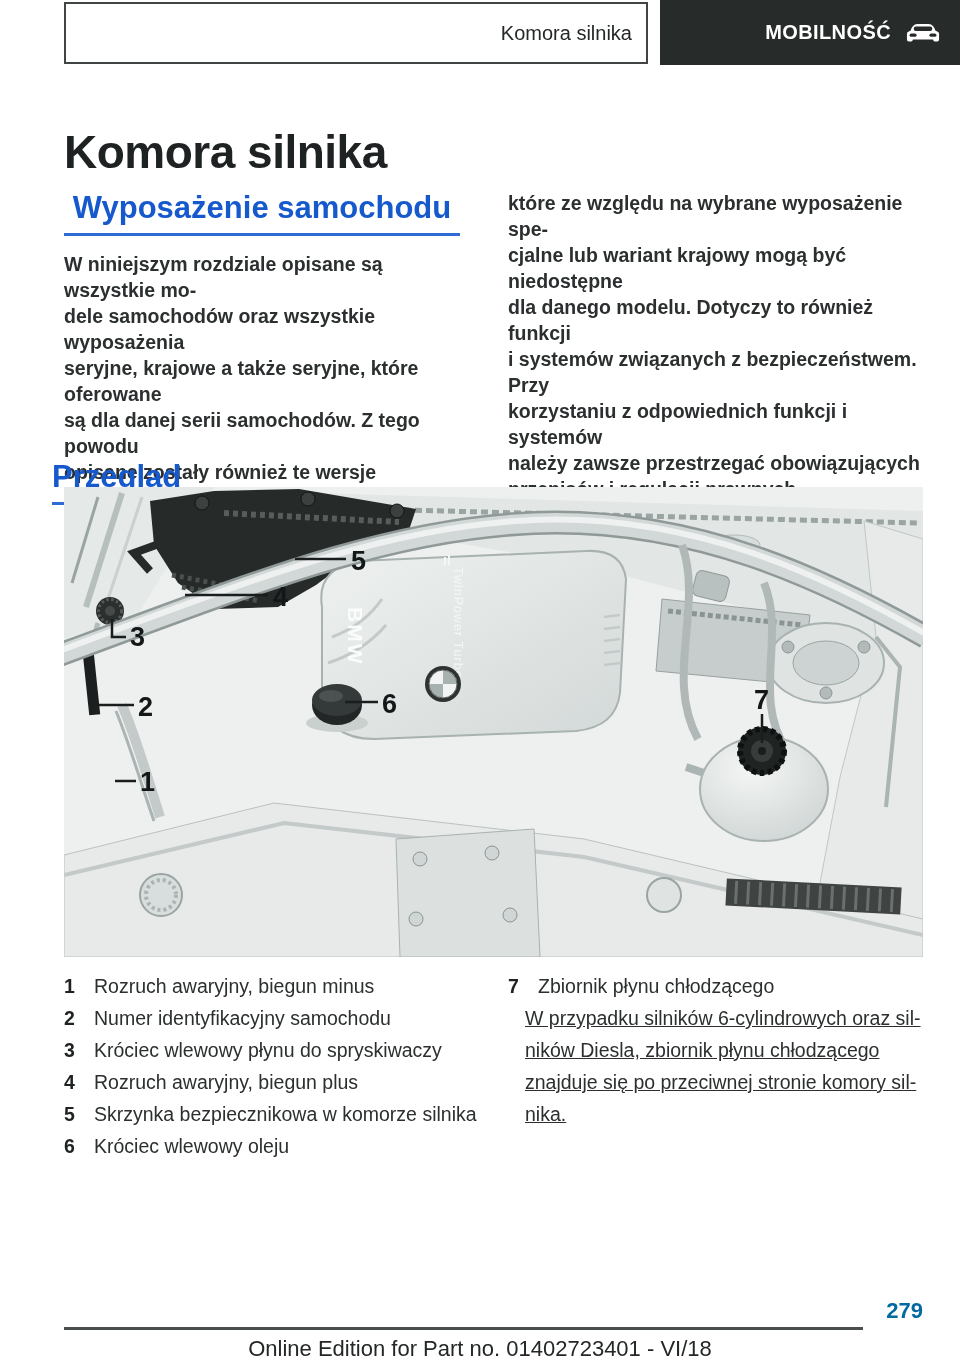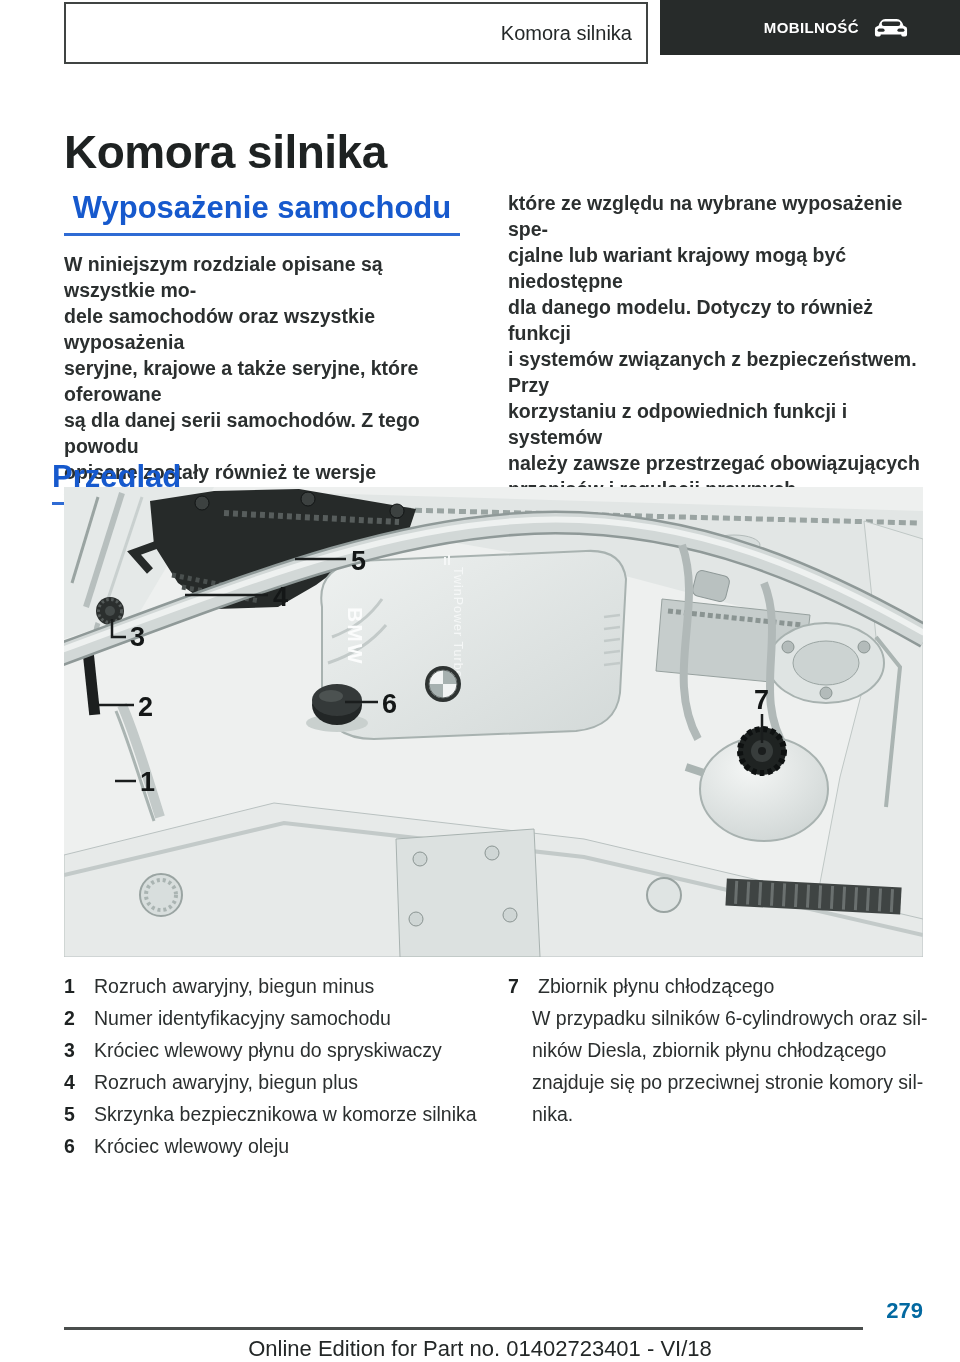--- a/index.html
+++ b/index.html
@@ -9,24 +9,24 @@
     -webkit-font-smoothing:antialiased;
   }
   
   .breadcrumb-box{
     position:absolute;left:64px;top:2px;width:584px;height:62px;
     border:2px solid #404443;background:#fff;box-sizing:border-box;
     display:flex;align-items:center;justify-content:flex-end;
     padding-right:14px;font-size:20px;color:#242828;
   }
   .chapter-tab{
-    position:absolute;left:660px;top:0;width:300px;height:55px;
+    position:absolute;left:660px;top:0;width:300px;height:65px;
     background:#272b2a;color:#fff;box-sizing:border-box;
     display:flex;align-items:center;justify-content:flex-end;
-    padding-right:52px;gap:15px;font-weight:bold;font-size:15px;letter-spacing:.4px;
+    padding-right:20px;gap:15px;font-weight:bold;font-size:20px;letter-spacing:.4px;
   }
   .car-icon svg{display:block;}
   
   .page-title{
     position:absolute;left:64px;top:96px;font-size:46px;font-weight:bold;
     color:#1e2222;letter-spacing:-.5px;line-height:1.1;
   }
   .section-heading{
     position:absolute;color:#1659cd;font-weight:bold;font-size:31px;
     line-height:34px;padding-bottom:8px;border-bottom:3px solid #2f6bd4;
@@ -42,21 +42,21 @@
   #equip-left{left:64px;top:251px;width:412px;}
   #equip-right{left:508px;top:190px;width:430px;}
   
   .engine-figure{position:absolute;left:64px;top:487px;width:859px;height:470px;}
   
   .legend{position:absolute;font-size:19.5px;color:#2b2f2f;}
   #legend-left{left:64px;top:970px;width:414px;}
   #legend-right{left:508px;top:970px;width:432px;}
   .legend-row{display:flex;line-height:32px;}
   .legend-num{width:30px;flex:none;font-weight:bold;color:#1e2222;}
-  .legend-note{margin-left:24px;line-height:32px;white-space:pre-line;}
+  .legend-note{margin-left:17px;line-height:32px;white-space:pre-line;text-decoration:underline;}
   
   .page-number{
     position:absolute;left:64px;top:1298px;width:859px;text-align:right;
     font-size:22px;font-weight:bold;color:#0369a1;
   }
   .footer-line{position:absolute;left:64px;top:1327px;width:799px;height:3px;background:#4a4e4d;}
   .edition{position:absolute;left:0;top:1336px;width:960px;text-align:center;font-size:22px;color:#232727;}
   .watermark{
     position:absolute;left:680px;top:1331px;font-size:27px;color:#a9acab;
     letter-spacing:.5px;white-space:nowrap;

